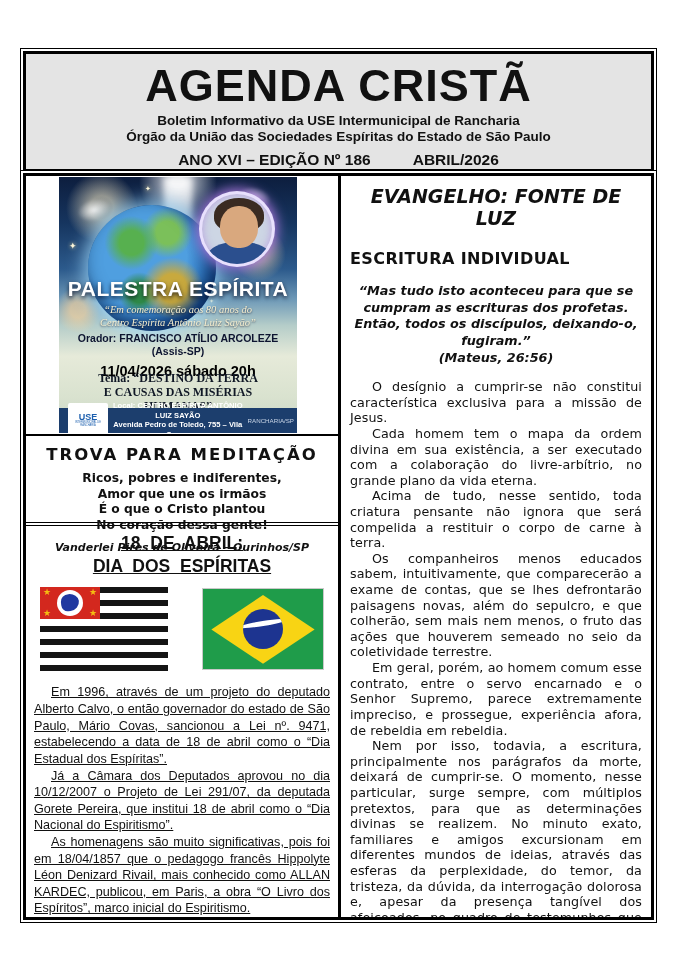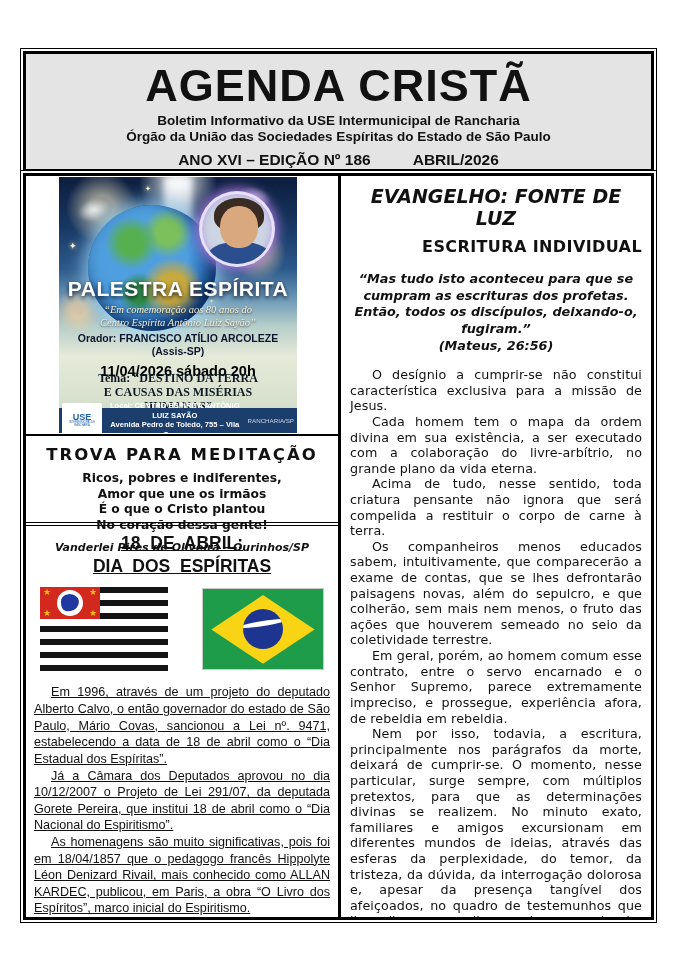--- a/index.html
+++ b/index.html
@@ -64,21 +64,21 @@
   .poster-title { position:absolute; top:100px; width:100%; text-align:center; color:#fff; font-weight:bold;
       font-size:21px; letter-spacing:.5px; text-shadow:0 2px 4px rgba(0,0,20,.8); }
   .poster-sub { position:absolute; top:126px; width:100%; text-align:center; color:#f5eecf;
       font-family:"Liberation Serif", serif; font-style:italic; font-size:10.5px; line-height:1.25; text-shadow:0 1px 2px rgba(0,0,30,.7); }
   .poster-orator { position:absolute; top:155px; width:100%; text-align:center; color:#0d1430; font-weight:bold; font-size:10.5px; line-height:1.2; }
   .poster-date { position:absolute; top:186px; width:100%; text-align:center; color:#000; font-weight:bold; font-size:14.5px; }
   .poster-theme { position:absolute; top:195px; width:100%; text-align:center; color:#101826;
       font-family:"Liberation Serif", serif; font-weight:bold; font-size:12px; line-height:1.15; }
   .poster-bar { position:absolute; left:0; bottom:0; width:100%; height:25px; background:#1c3e6d;
       display:flex; align-items:center; }
-  .use-logo { width:40px; height:35px; background:#fff; margin-left:3px; border-radius:2px;
+  .use-logo { width:40px; height:35px; background:#fff; margin-left:9px; border-radius:2px;
       display:flex; flex-direction:column; align-items:center; justify-content:center; }
   .use-logo-text { color:#1c5fae; font-weight:bold; font-size:9px; line-height:1; }
   .use-logo-sub { color:#1c5fae; font-size:2.6px; line-height:1.1; text-align:center; }
   .poster-bar-text { flex:1; text-align:center; color:#fff; font-weight:bold; font-size:7.6px; line-height:1.3; }
   .poster-bar-right { color:#c8d4e6; font-size:6.2px; margin-right:3px; }
 
   
   .trova-section { height:90px; border-bottom:4px double #000; text-align:center;
       font-family:"DejaVu Sans", sans-serif; padding-top:9px; }
   .trova-title { font-weight:bold; font-size:16.5px; letter-spacing:2px; }
@@ -103,21 +103,21 @@
       clip-path:polygon(50% 7%, 93% 50%, 50% 93%, 7% 50%); }
   .br-globe { position:absolute; left:50%; top:50%; width:40px; height:40px; margin:-20px 0 0 -20px;
       border-radius:50%; background:#1d3490; overflow:hidden; }
   .br-globe::after { content:""; position:absolute; left:-6px; top:12px; width:52px; height:5px;
       background:#fff; border-radius:50%; transform:rotate(-9deg); }
   .spirits-body { margin-top:9px; }
   .spirits-body p { font-size:12.6px; line-height:1.32; text-align:justify; text-indent:17px; }
 
   
   .gospel-title { text-align:center; font-weight:bold; font-style:italic; font-size:19px; margin-top:9px; }
-  .gospel-subtitle { text-align:right; font-weight:bold; font-size:16px; letter-spacing:.4px; margin-top:8px; }
+  .gospel-subtitle { text-align:left; font-weight:bold; font-size:16px; letter-spacing:.4px; margin-top:20px; }
   .gospel-quote { text-align:center; font-weight:bold; font-style:italic; font-size:12.8px; line-height:1.3; margin-top:15px; }
   .gospel-body { margin-top:13px; }
   .gospel-body p { font-size:12.7px; line-height:1.23; text-align:justify; text-indent:22px; letter-spacing:.1px; }
 </style>
 </head>
 <body>
 
 <div class="page">
 
   <div class="frame header">

